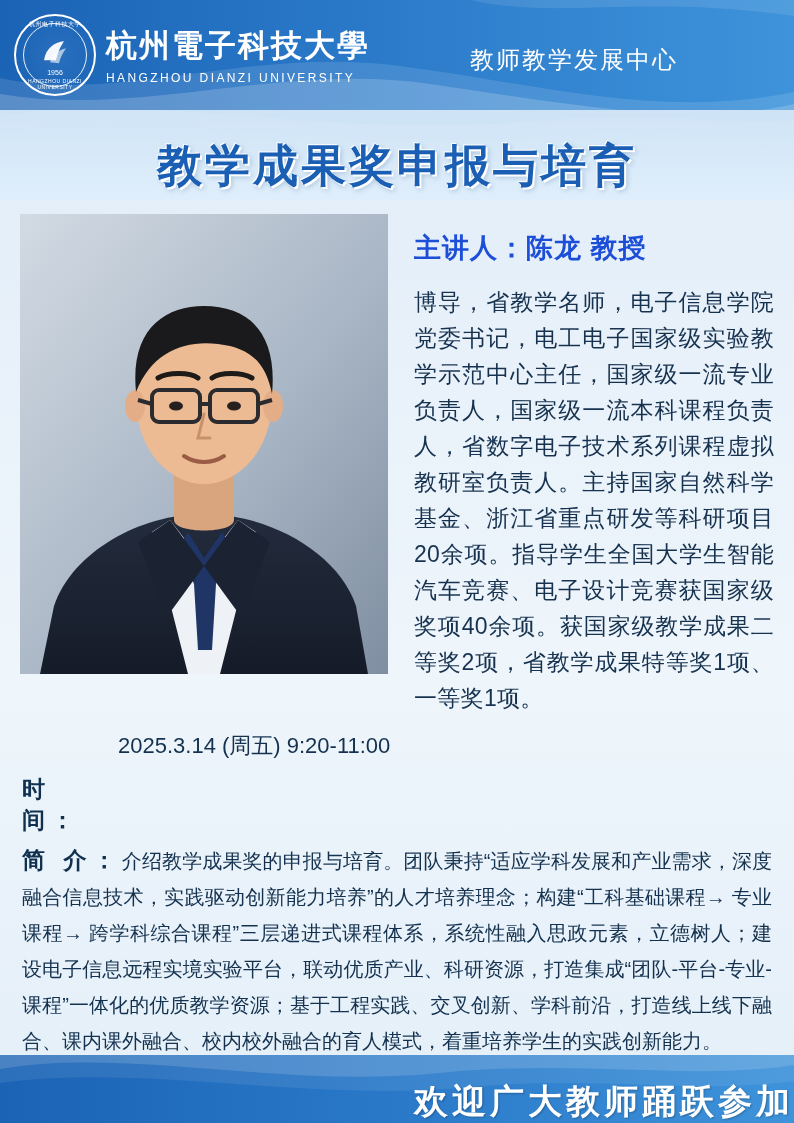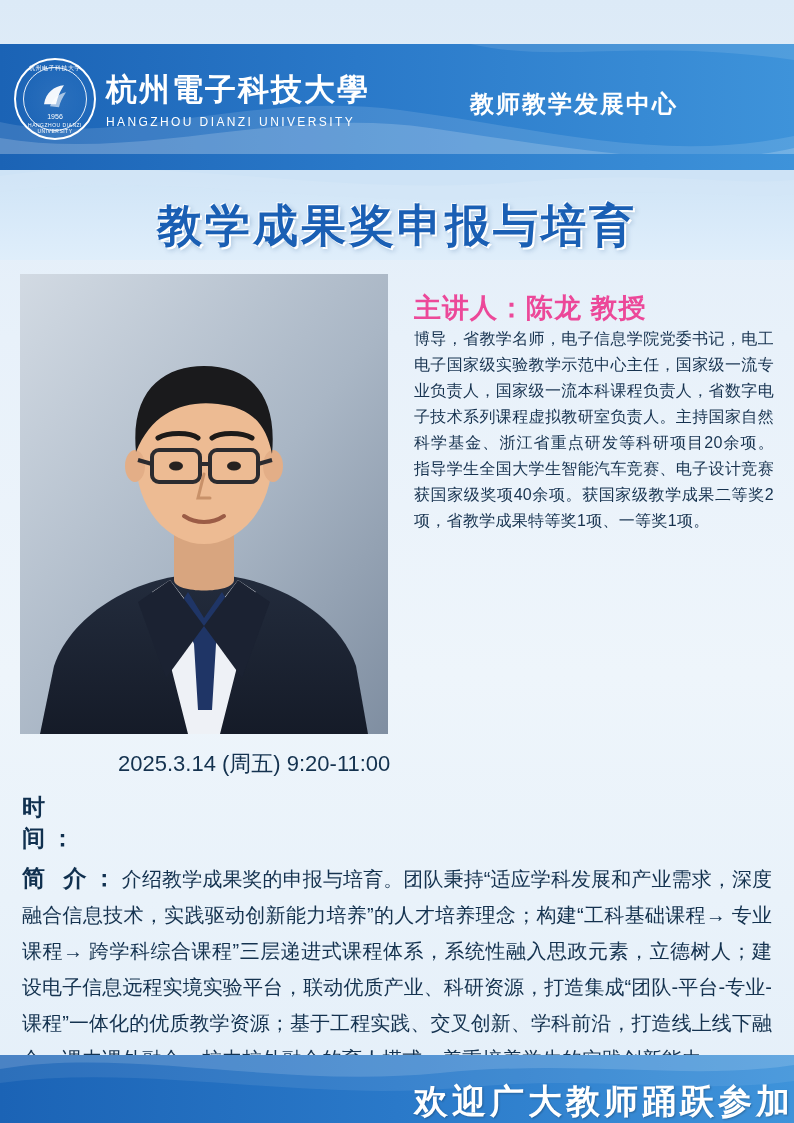--- a/index.html
+++ b/index.html
@@ -10,24 +10,23 @@
   }
   body {
     position: relative;
     background: linear-gradient(180deg, #dceaf7 0%, #e8f1fa 30%, #eef5fb 60%, #e4eff9 100%);
     overflow: hidden;
   }
 
   
   .header {
     position: relative;
-    height: 126px;
+    height: 110px;
     background: linear-gradient(90deg, #1b63b5 0%, #2a79c9 45%, #3e93da 100%);
     overflow: hidden;
-    margin-top: 44px;
   }
   .header-wave {
     position: absolute;
     left: 0; top: 0;
     width: 794px; height: 110px;
   }
   .logo-block {
     position: absolute;
     left: 14px; top: 14px;
     display: flex;
@@ -88,21 +87,21 @@
     font-size: 12px;
     letter-spacing: 2.4px;
     margin-top: 4px;
     white-space: nowrap;
   }
   .center-name {
     position: absolute;
     left: 470px; top: 44px;
     color: #ffffff;
     font-size: 24px;
-    font-weight: bold;
+    font-weight: normal;
     letter-spacing: 2px;
     z-index: 3;
     white-space: nowrap;
   }
 
   
   .title-band {
     position: relative;
     height: 90px;
     background: linear-gradient(180deg, #cfe4f6 0%, #dfeefb 100%);
@@ -135,26 +134,27 @@
     height: 460px;
     flex: none;
     position: relative;
     overflow: hidden;
     background: linear-gradient(160deg, #cfd8e2 0%, #aab6c4 55%, #8e9cae 100%);
   }
   .speaker-info { flex: 1; padding-top: 16px; }
   .speaker-name {
     font-size: 27px;
     font-weight: bold;
-    color: #ec4899;
+    color: #1d4ed8;
+    margin-bottom: 18px;
     letter-spacing: 1px;
   }
   .speaker-bio {
-    font-size: 16px;
-    line-height: 26px;
+    font-size: 23px;
+    line-height: 36px;
     color: #16324f;
     text-align: justify;
     letter-spacing: 0.3px;
   }
 
   
   .details { padding: 14px 22px 0 22px; }
   .detail-row {
     display: flex;
     align-items: flex-start;

